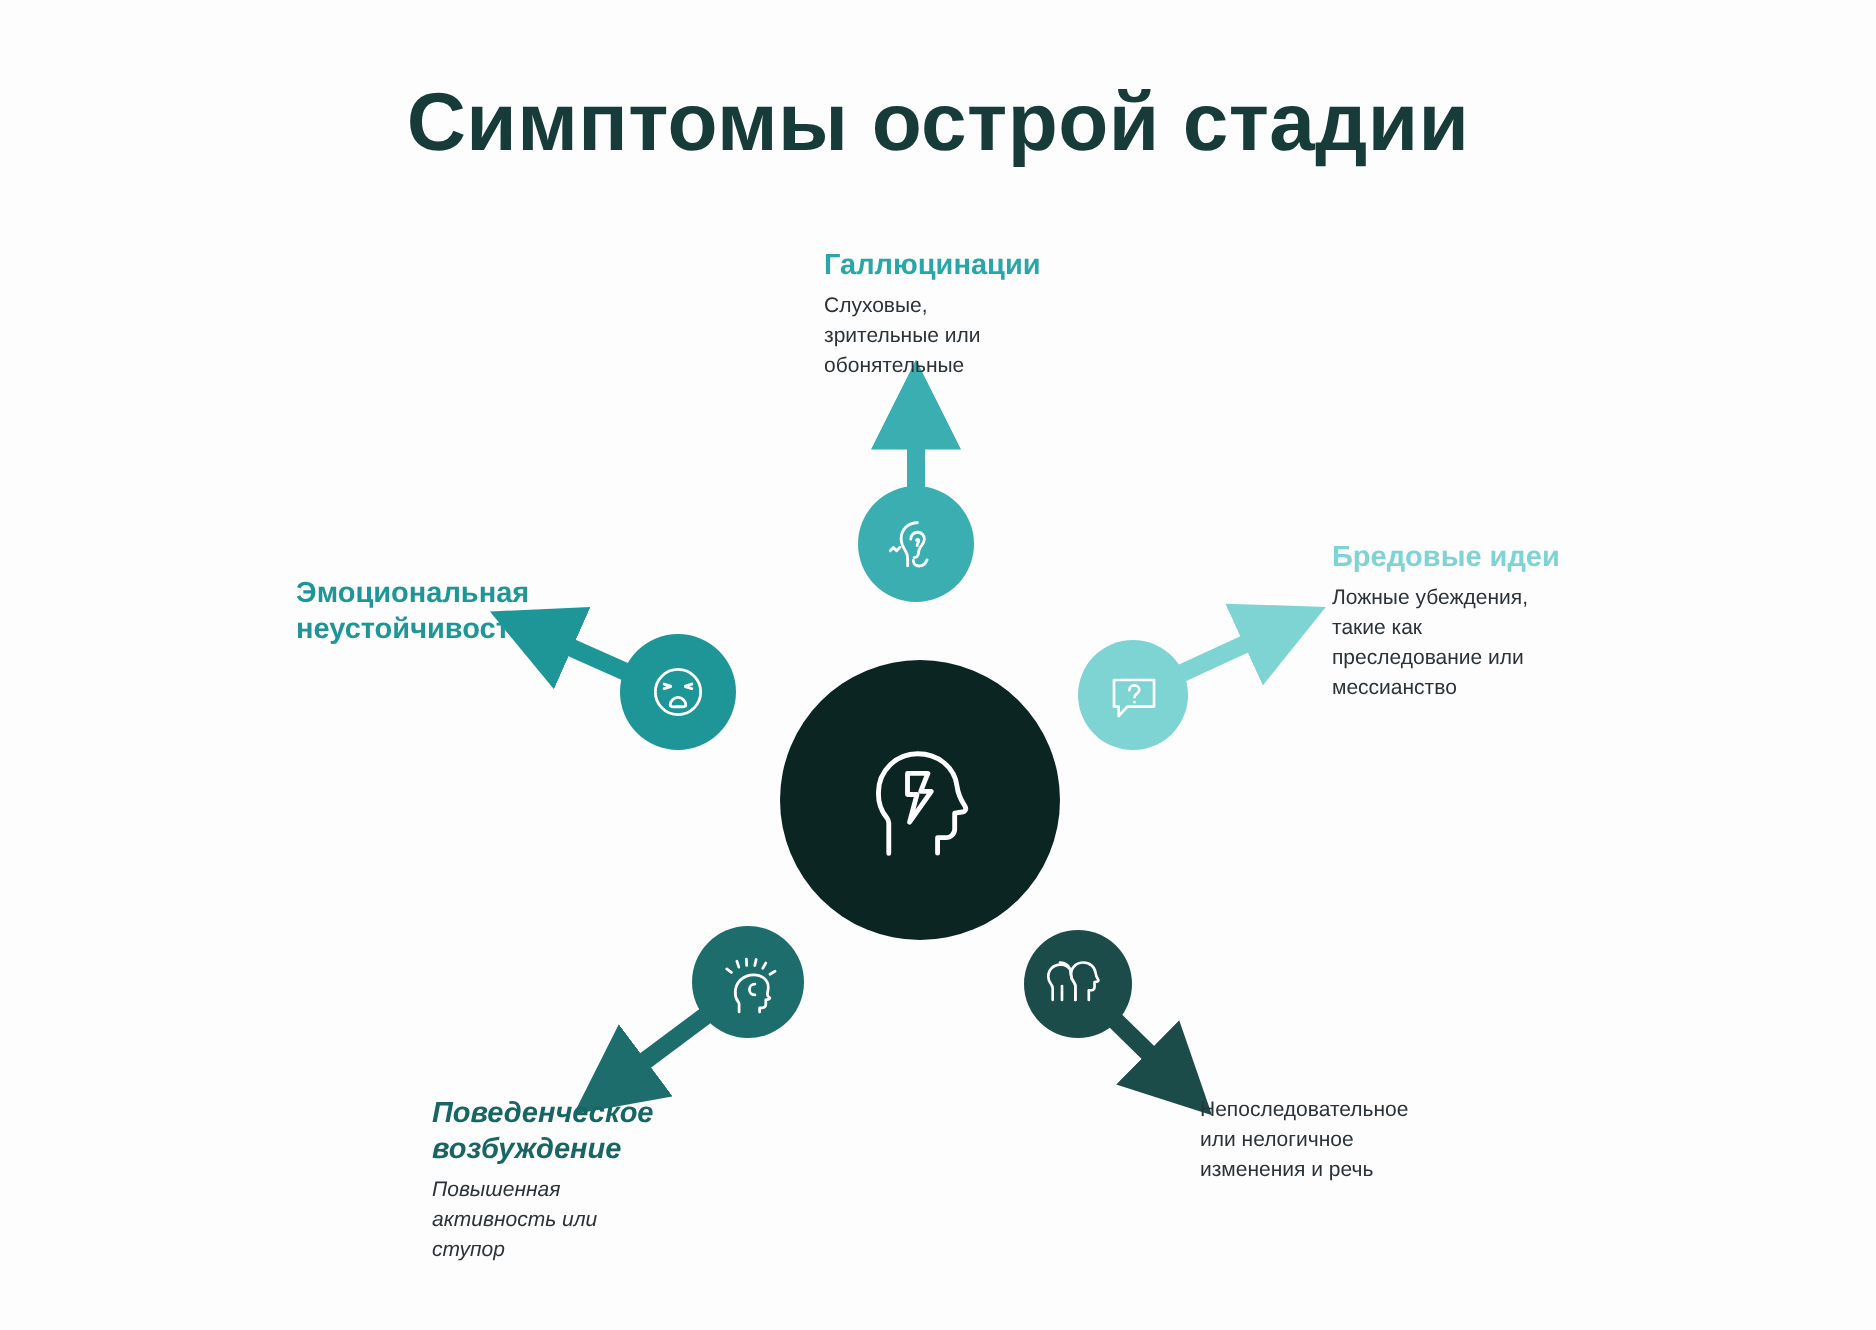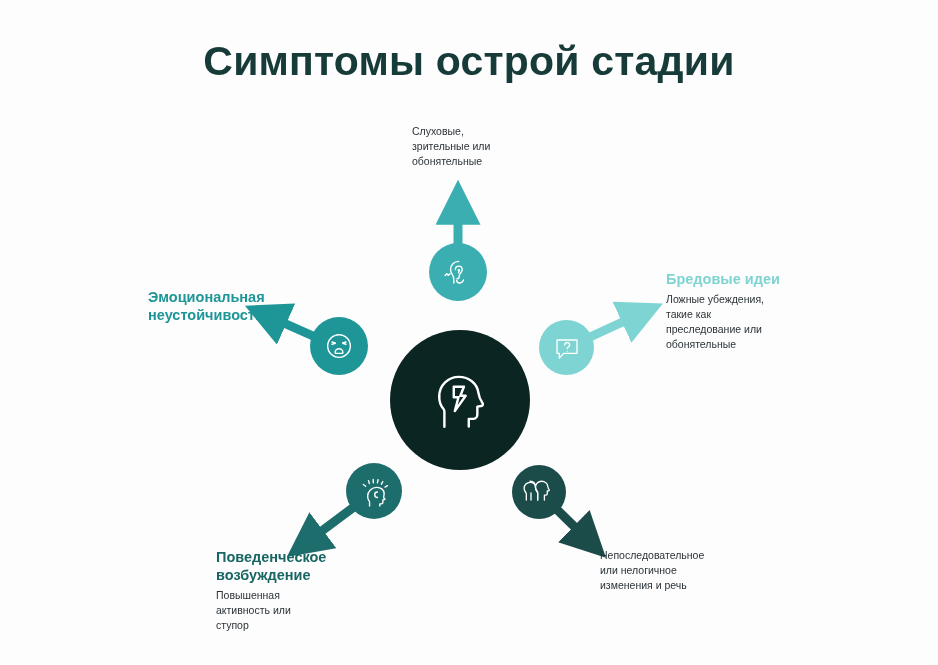--- a/index.html
+++ b/index.html
@@ -48,21 +48,21 @@
 
   .lb-top{left:412px;top:124px;width:190px;}
   .lb-top h3{color:#2aa6a8;}
 
   .lb-left{left:148px;top:276px;width:186px;margin-top:12px;}
   .lb-left h3{color:#1e9697;}
 
   .lb-right{left:666px;top:270px;width:190px;}
   .lb-right h3{color:#7ed4d2;}
 
-  .lb-bleft{left:216px;top:548px;width:200px;}
+  .lb-bleft{left:216px;top:548px;width:200px;font-style:italic;}
   .lb-bleft h3{color:#176663;}
 
   .lb-bright{left:600px;top:548px;width:210px;}
   .lb-bright h3{color:#163b38;}
 </style>
 </head>
 <body style="background: rgb(253, 253, 253);">
 
 <div id="stage">
 
@@ -158,35 +158,36 @@
       <g fill="none" stroke="#ffffff" stroke-width="2" stroke-linecap="round" stroke-linejoin="round">
         <path d="M22 36V25.5c0-1-.4-1.8-1-2.6-1.3-1.6-2.3-3.4-2.3-6 0-5.2 4-9 9.2-9 5 0 8.8 3.4 9.3 7.8.2 1.9 1 3.6 1.9 4.9.5.7.2 1.5-.7 1.6l-2 .3v4c0 1.2-1 2.2-2.2 2.2h-2.1V36"></path>
         <path d="M22 36V25.5c0-1-.4-1.8-1-2.6-1.3-1.6-2.3-3.4-2.3-6 0-5.2-3-9-8.2-9"></path>
         <path d="M18.8 14.5c-1.3-3-4.3-5-7.9-5-5.2 0-9.2 3.8-9.2 9 0 2.6 1 4.4 2.3 6 .6.8 1 1.6 1 2.6V36"></path>
         <path d="M12 36V25.5"></path>
       </g>
     </svg>
   </div>
 
   <div class="label lb-top">
+    <h3>Галлюцинации</h3>
     <p style="white-space: pre-line;">Слуховые,
 зрительные или
 обонятельные</p>
   </div>
 
   <div class="label lb-left">
     <h3>Эмоциональная неустойчивость</h3>
   </div>
 
   <div class="label lb-right">
     <h3>Бредовые идеи</h3>
     <p style="white-space: pre-line;">Ложные убеждения,
 такие как
 преследование или
-обонятельные</p>
+мессианство</p>
   </div>
 
   <div class="label lb-bleft">
     <h3>Поведенческое возбуждение</h3>
     <p style="white-space: pre-line;">Повышенная
 активность или
 ступор</p>
   </div>
 
   <div class="label lb-bright">

